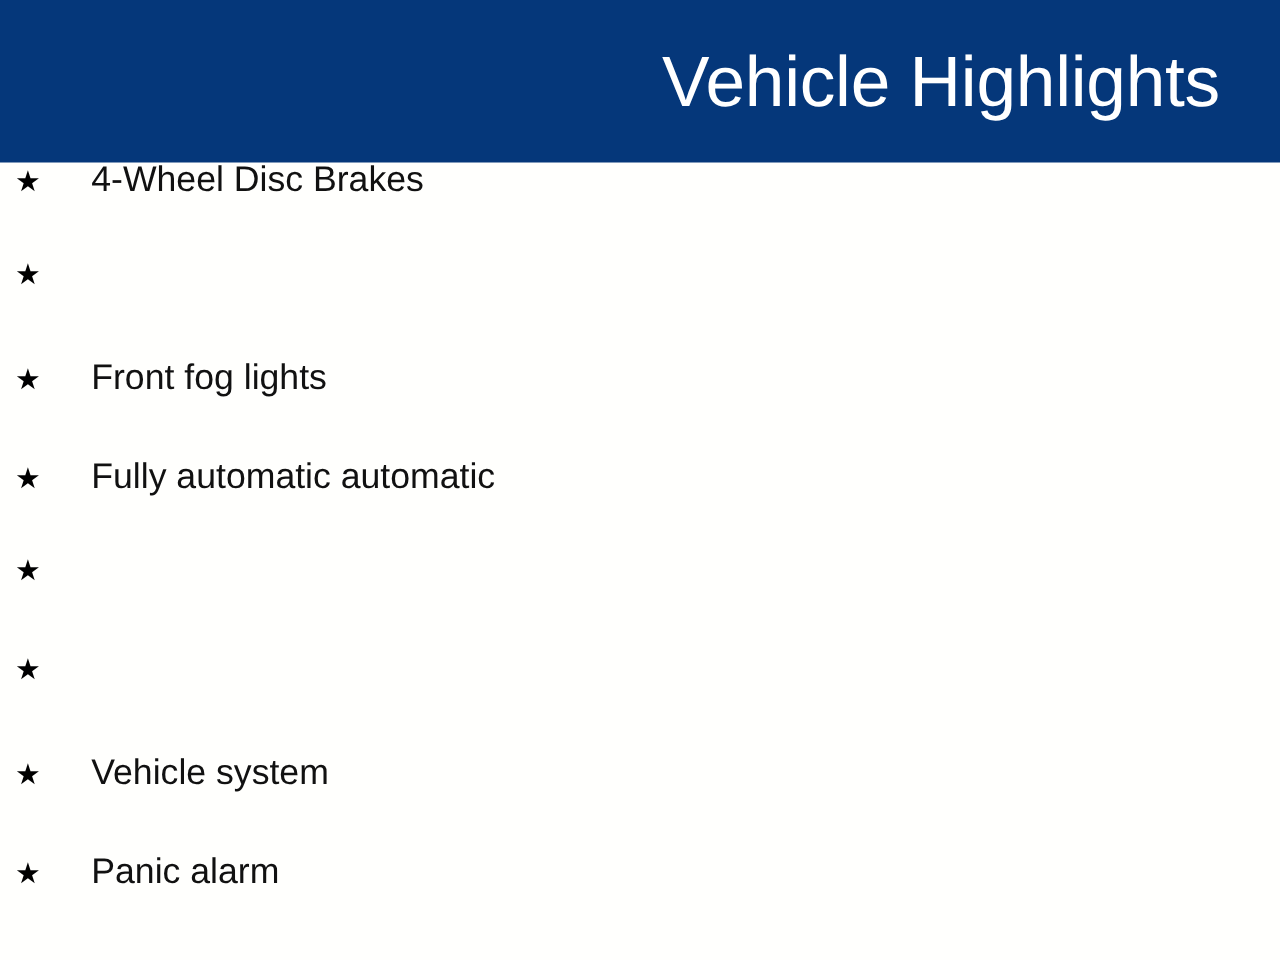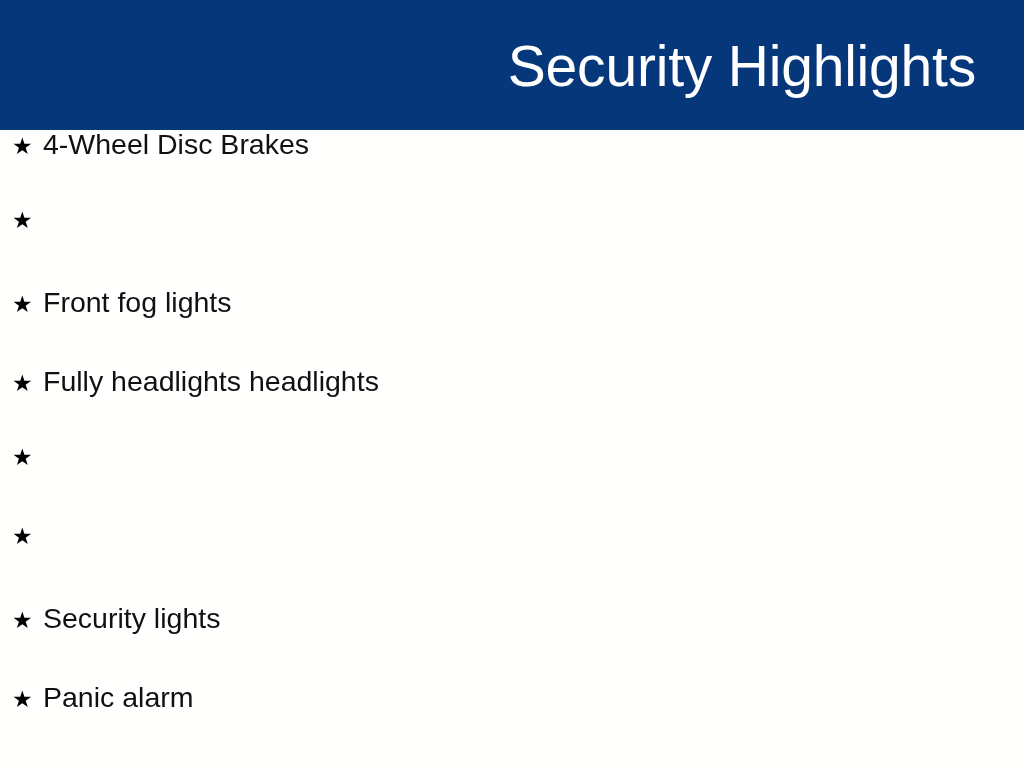--- a/index.html
+++ b/index.html
@@ -82,66 +82,67 @@
   }
 
   .highlight-label {
     flex: 0 1 auto;
     color: #111111;
     font-family: "Liberation Sans", sans-serif;
     font-size: 28.5px;
     font-weight: 400;
     line-height: 1;
     white-space: nowrap;
+    margin-left: 30px;
   }
 
   
   .highlight-item:first-child { padding-top: 0; }
 </style>
 </head>
 <body>
 
 <div class="slide">
 
   <div class="header-band">
-    <h1 class="header-title">Security Highlights</h1>
+    <h1 class="header-title">Vehicle Highlights</h1>
   </div>
 
   <ul class="highlights-list">
 
     <li class="highlight-item">
       <span class="bullet-star">★</span>
       <span class="highlight-label">4-Wheel Disc Brakes</span>
     </li>
 
     <li class="highlight-item">
       <span class="bullet-star">★</span>
     </li>
 
     <li class="highlight-item">
       <span class="bullet-star">★</span>
       <span class="highlight-label">Front fog lights</span>
     </li>
 
     <li class="highlight-item">
       <span class="bullet-star">★</span>
-      <span class="highlight-label">Fully headlights headlights</span>
+      <span class="highlight-label">Fully automatic automatic</span>
     </li>
 
     <li class="highlight-item">
       <span class="bullet-star">★</span>
     </li>
 
     <li class="highlight-item">
       <span class="bullet-star">★</span>
     </li>
 
     <li class="highlight-item">
       <span class="bullet-star">★</span>
-      <span class="highlight-label">Security lights</span>
+      <span class="highlight-label">Vehicle system</span>
     </li>
 
     <li class="highlight-item">
       <span class="bullet-star">★</span>
       <span class="highlight-label">Panic alarm</span>
     </li>
 
   </ul>
 
 </div>

